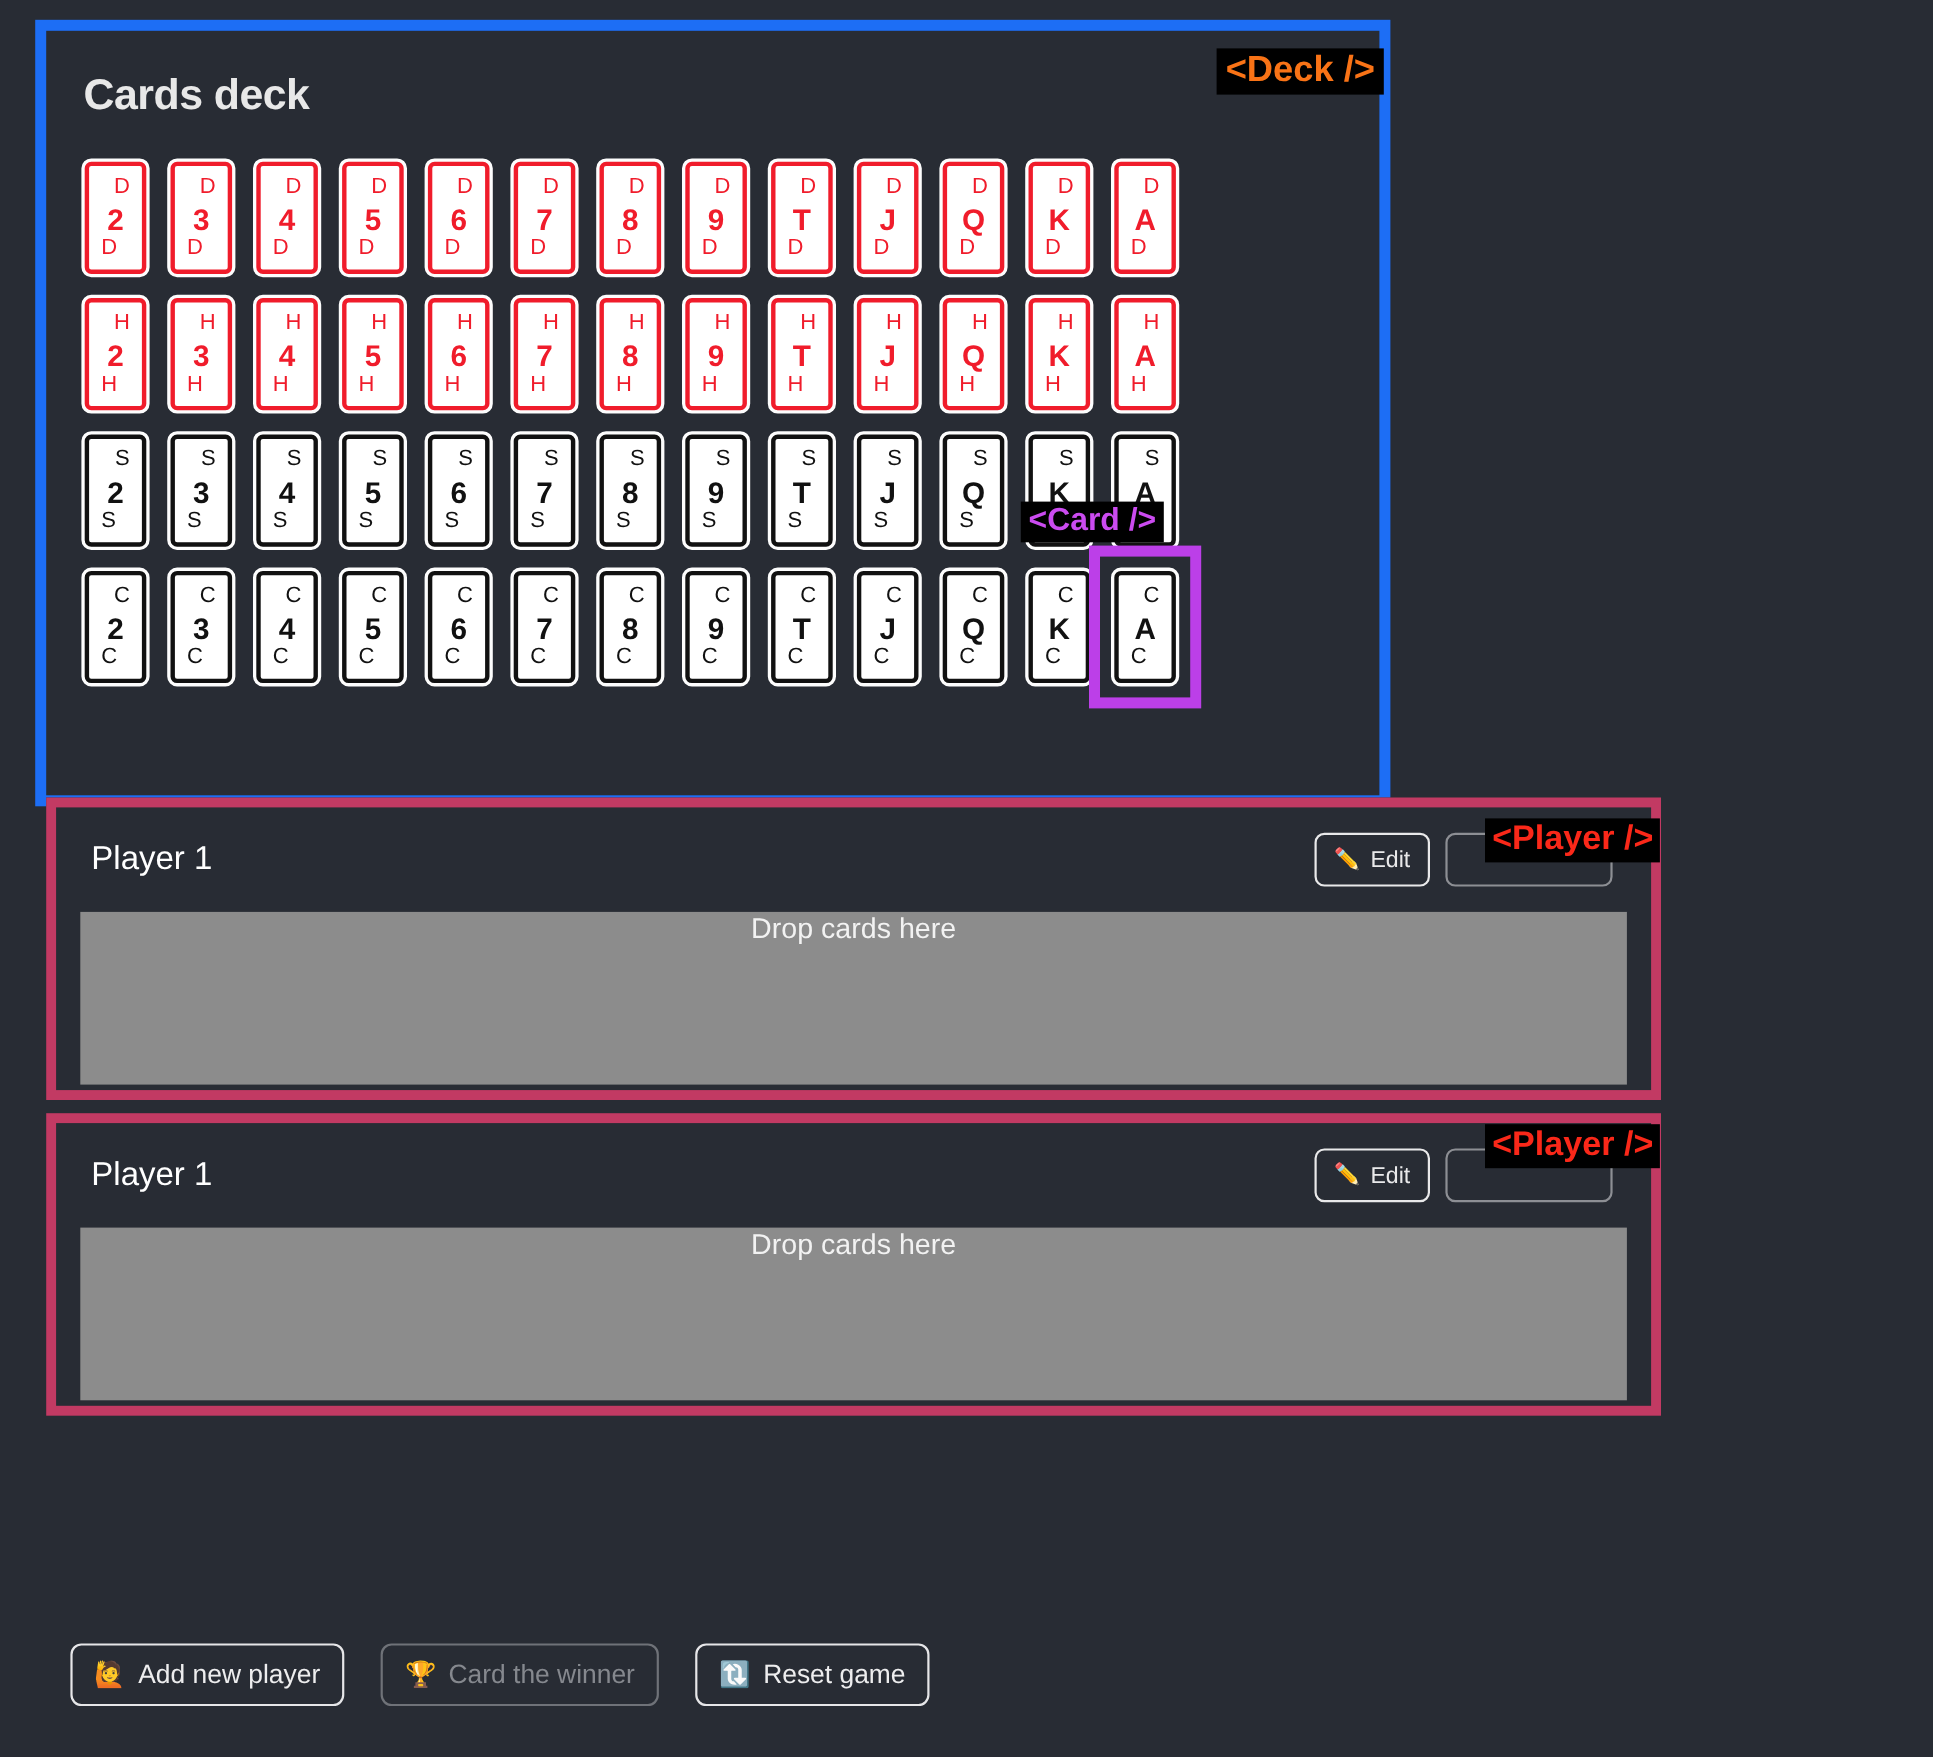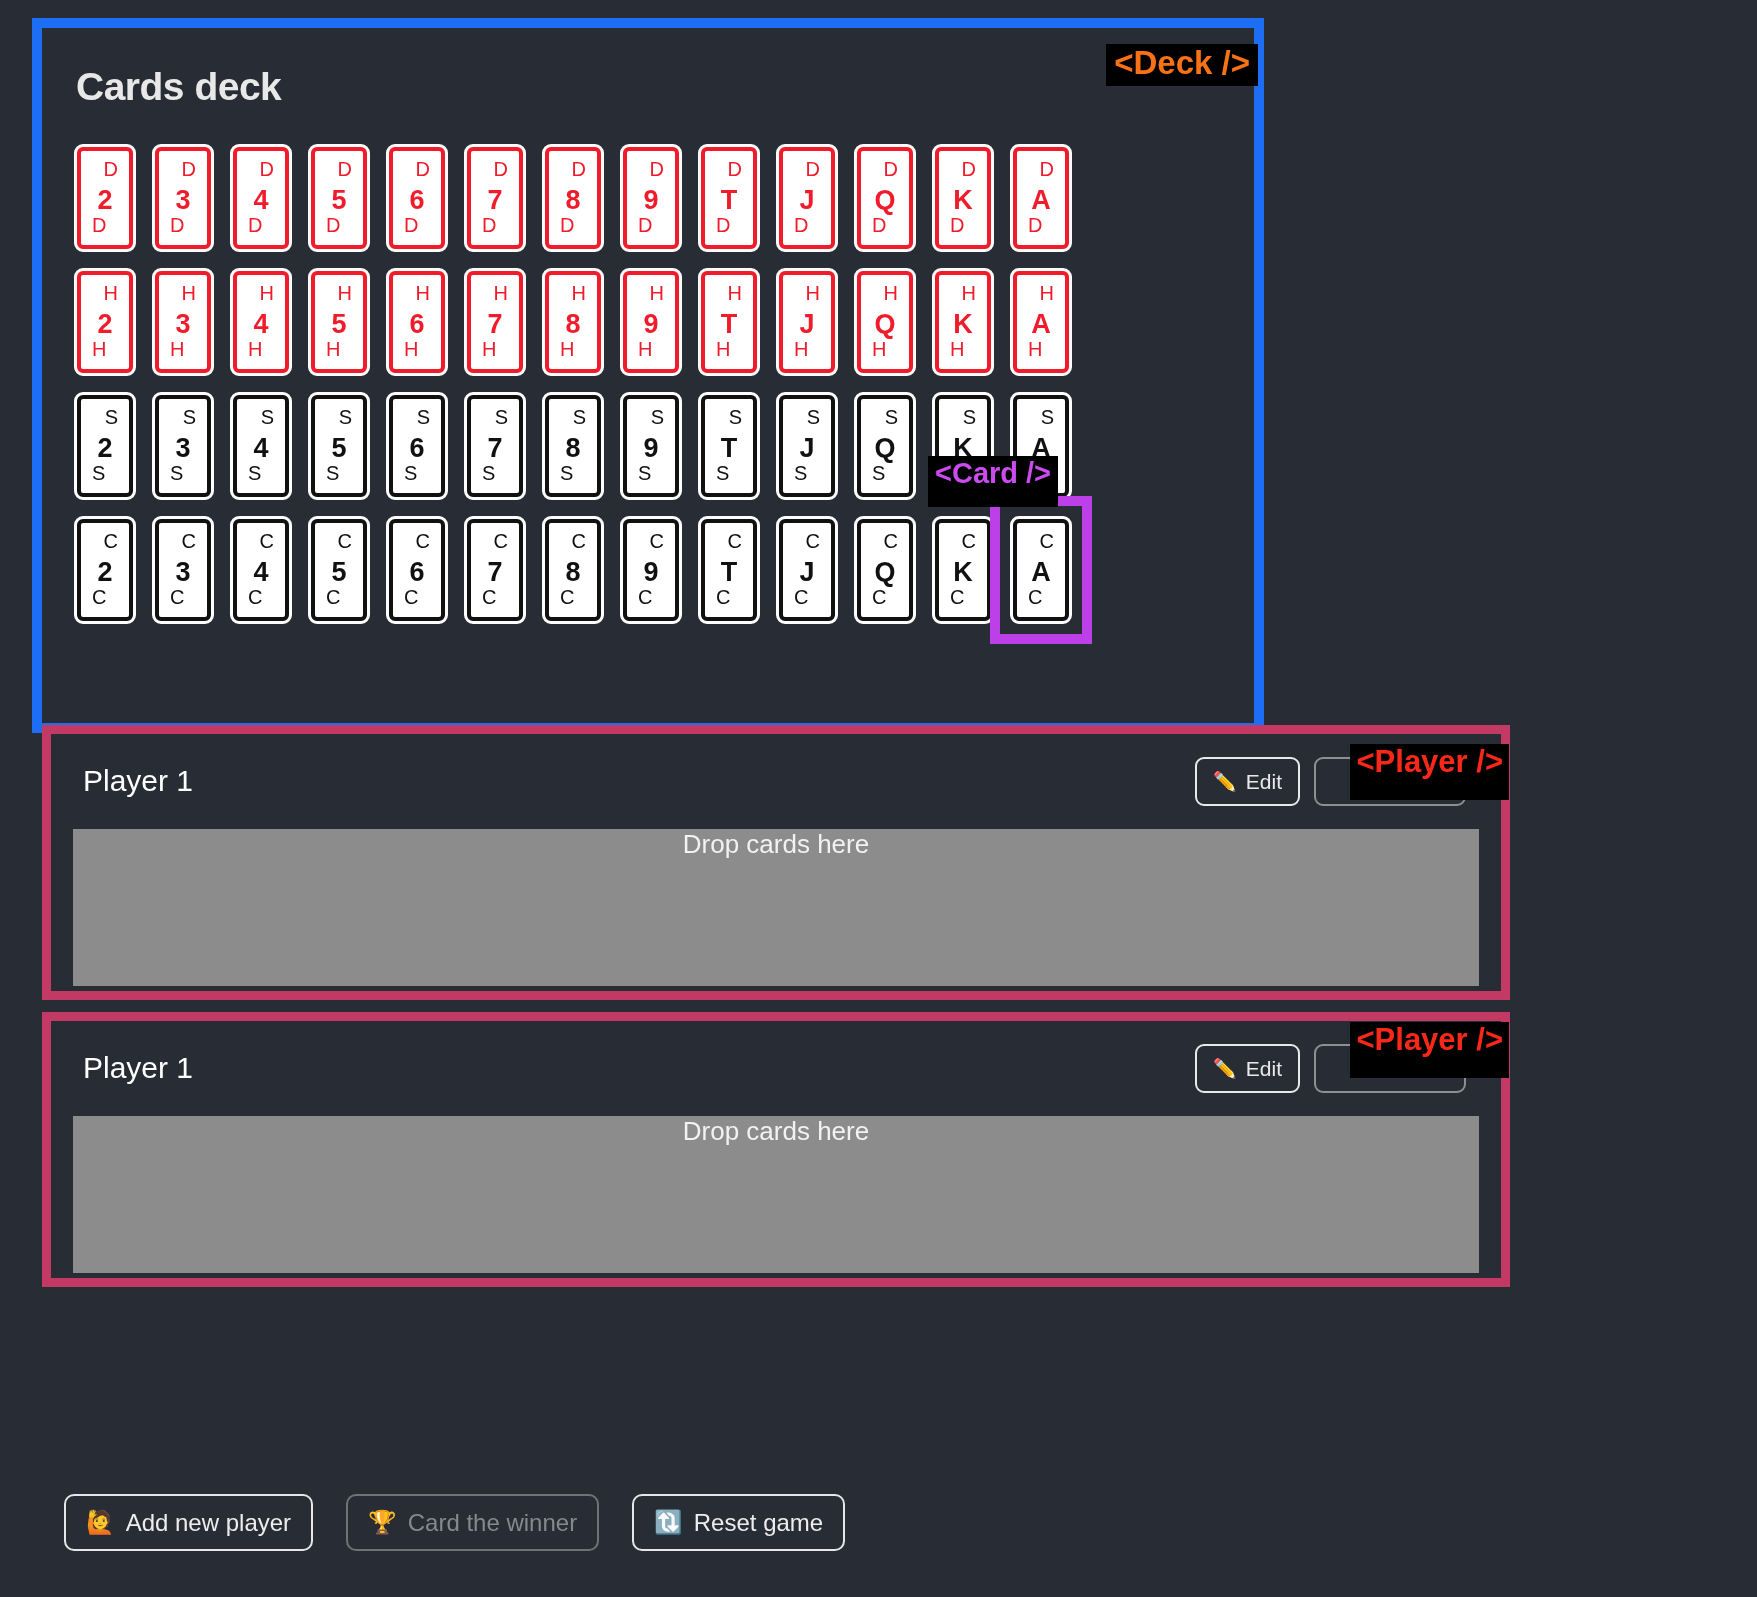--- a/index.html
+++ b/index.html
@@ -111,21 +111,21 @@
     pointer-events: none;
   }
   .card-highlight .card { position: absolute; left: 0; top: 0; z-index: 6; }
   .card-tag {
     position: absolute;
     left: -82px; top: -60px;
     background: #000;
     color: #cb4bf0;
     font-size: 29px;
     font-weight: bold;
-    padding: 2px 7px 19px 7px;
+    padding: 2px 7px 5px 7px;
     line-height: 1.05;
     white-space: nowrap;
     z-index: 30;
   }
 
   
   .players-title {
     position: absolute;
     left: 64px; top: 750px;
     font-size: 39px;
@@ -179,21 +179,21 @@
     font-size: 21px;
     font-family: "Liberation Sans", sans-serif;
     cursor: pointer;
   }
   .player-tag {
     position: absolute;
     background: #000;
     color: #fa2819;
     font-size: 31px;
     font-weight: bold;
-    padding: 2px 6px 21px 6px;
+    padding: 2px 6px 5px 6px;
     line-height: 1.05;
     white-space: nowrap;
     z-index: 30;
   }
   .player-panel.p1 .player-tag { top: 10px; right: -8px; }
   .player-panel.p2 .player-tag { top: 1px; right: -8px; }
 
   .dropzone {
     position: absolute;
     left: 22px; right: 22px;

